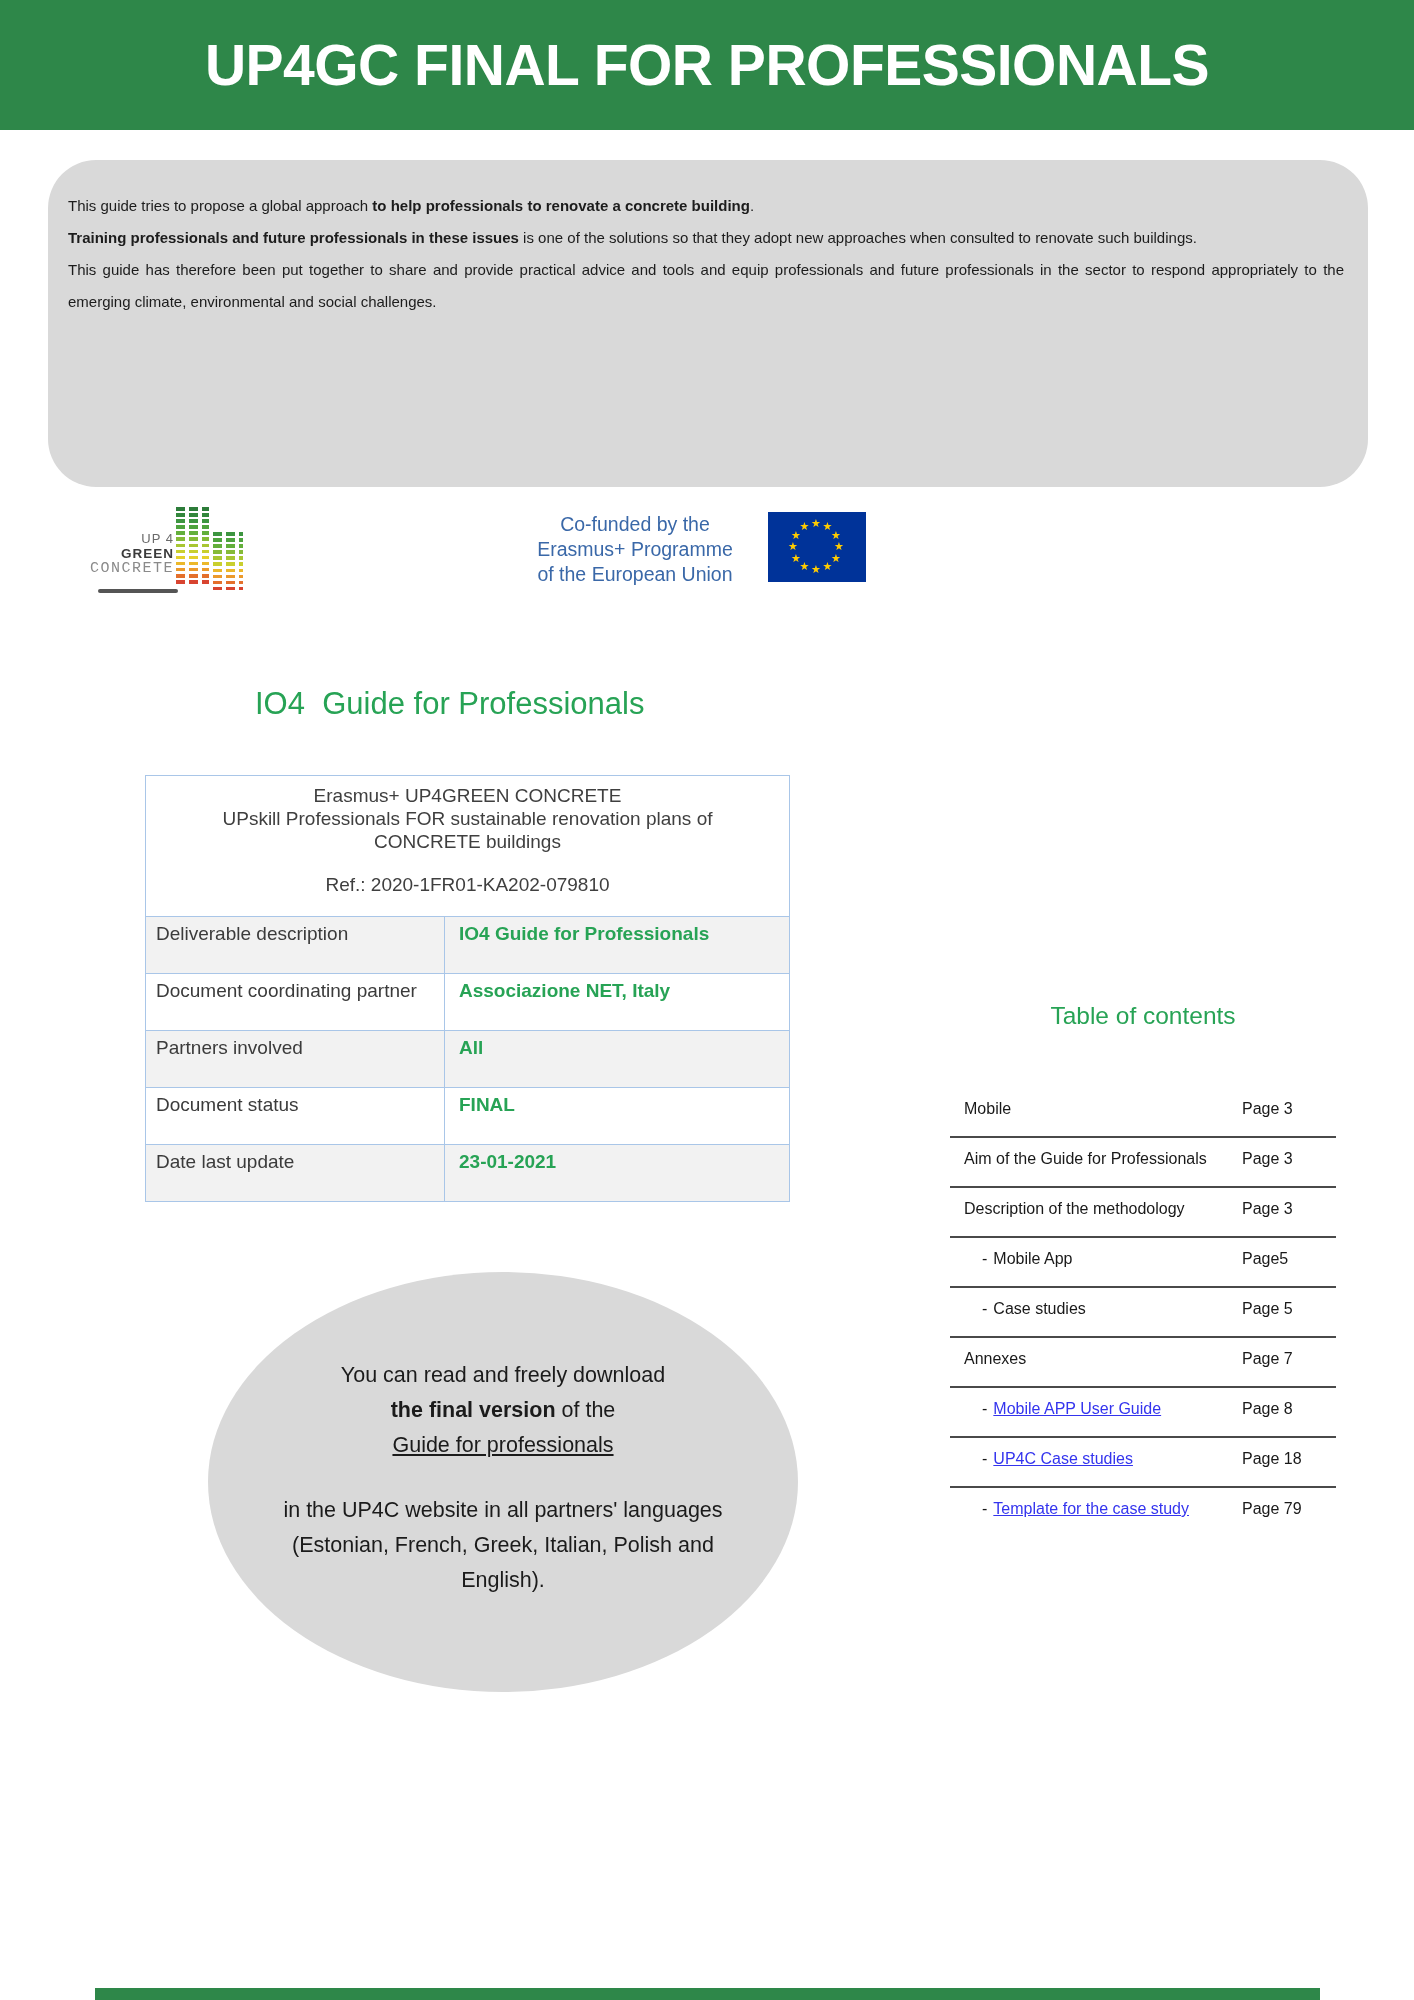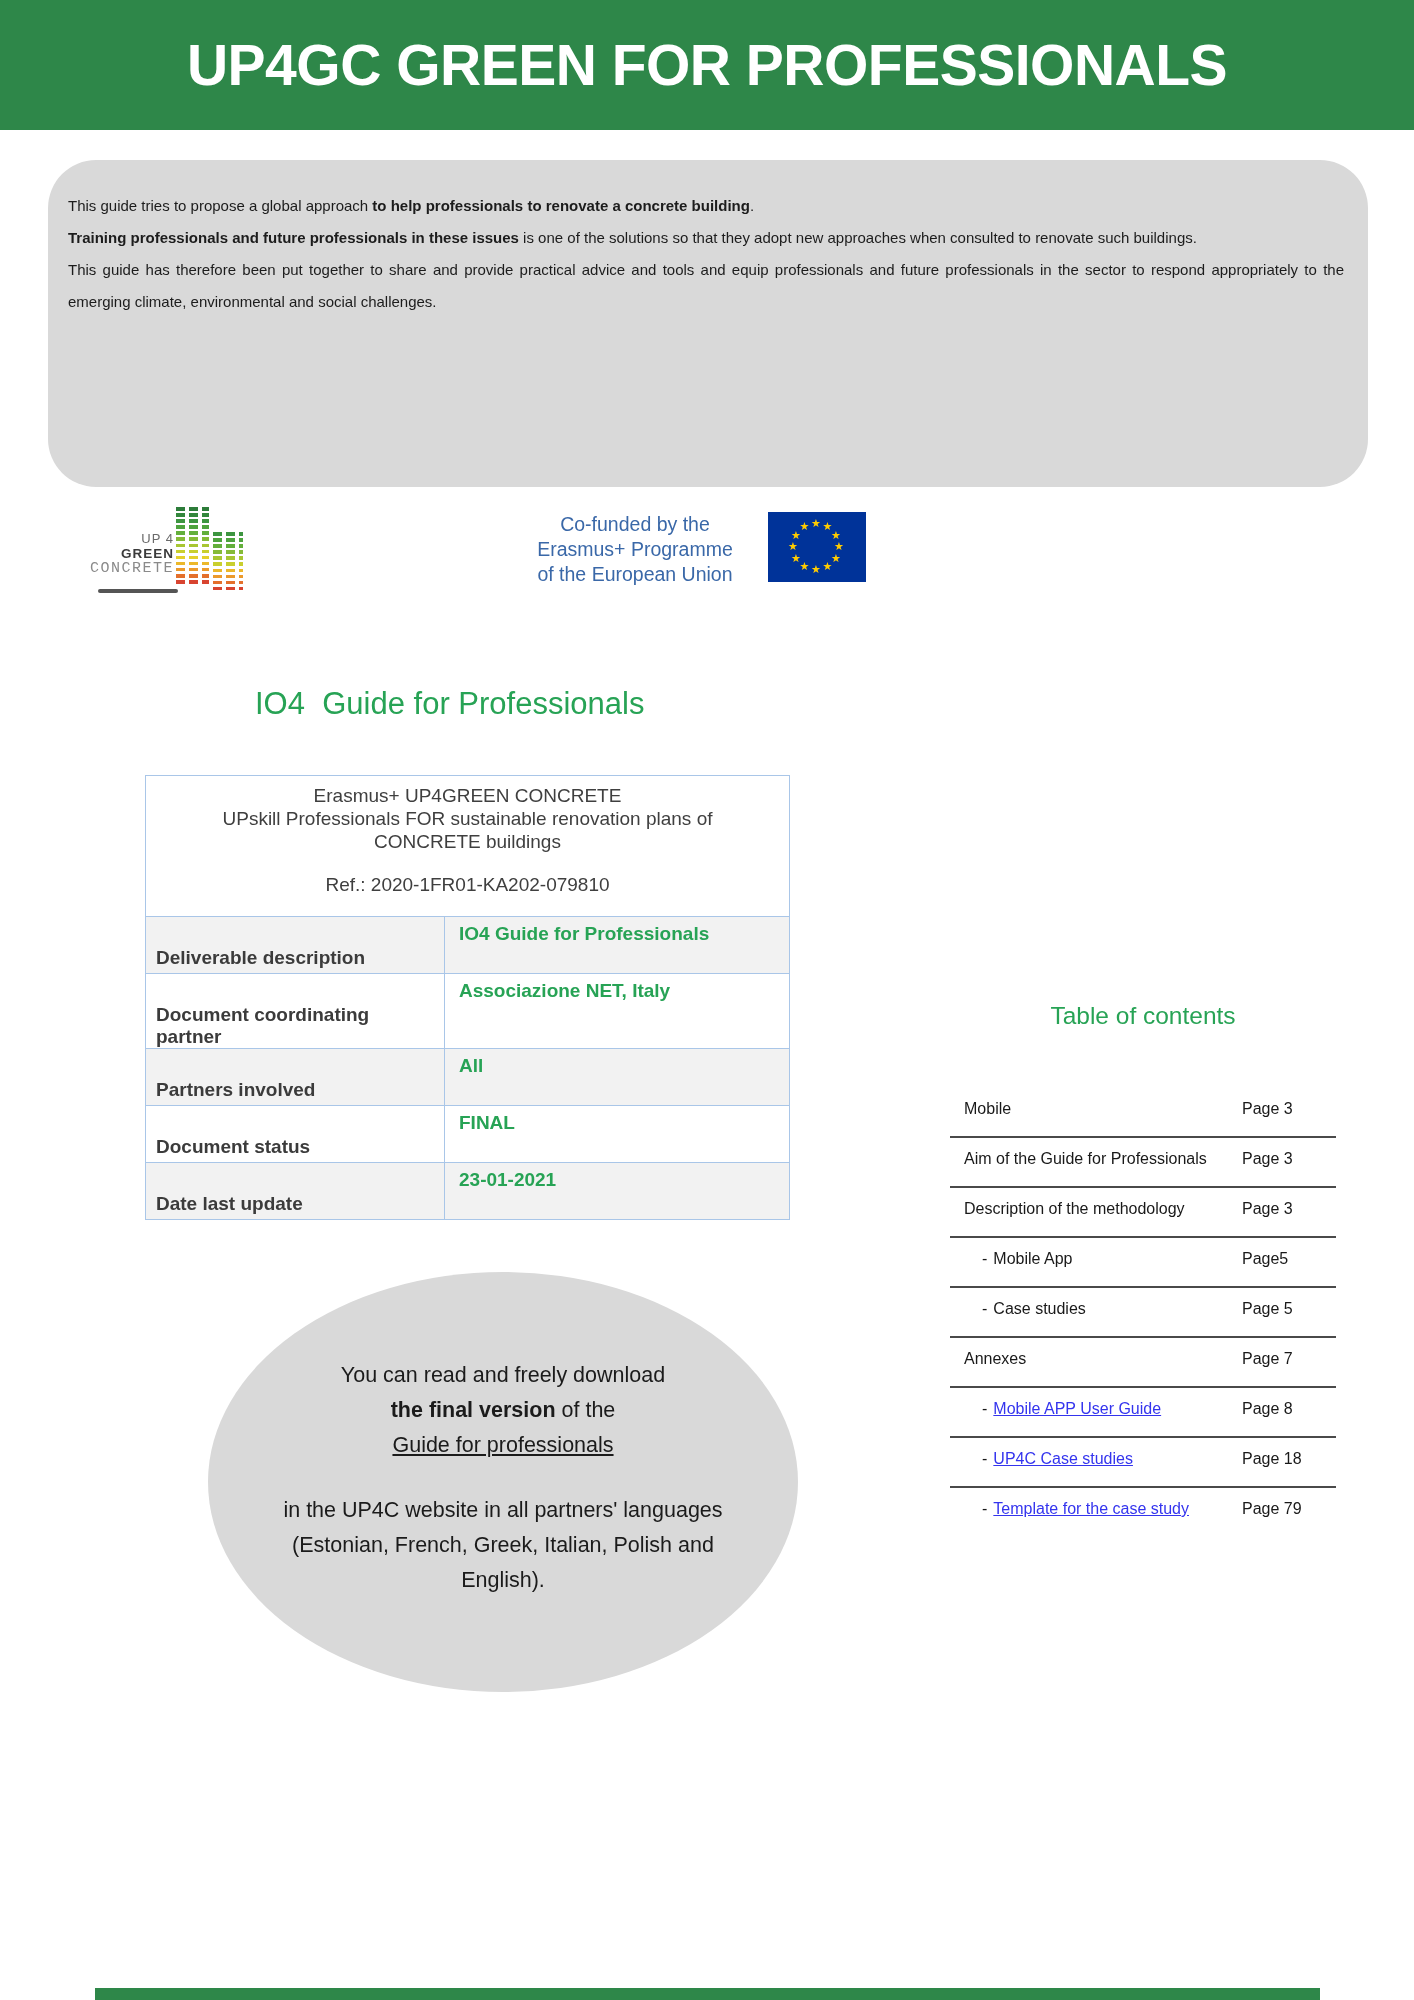--- a/index.html
+++ b/index.html
@@ -48,21 +48,21 @@
   
   .section-title{position:absolute;left:255px;top:686px;font-size:31px;color:var(--accent);white-space:pre;}
 
   
   .info-table{position:absolute;left:145px;top:775px;width:645px;box-sizing:border-box;
               border:1px solid var(--tbl-border);font-size:19px;color:#3f3f3f;}
   .it-header{padding:8px 26px 20px;text-align:center;line-height:23px;}
   .it-ref{margin-top:20px;}
   .it-row{display:flex;min-height:57px;border-top:1px solid var(--tbl-border);box-sizing:border-box;}
   .it-row.odd{background:#f2f2f2;}
-  .it-label{width:298px;box-sizing:border-box;padding:6px 8px 0 10px;font-weight:bold;color:#3b3b3b;margin-top:24px;}
+  .it-label{width:298px;box-sizing:border-box;padding:6px 8px 0 10px;font-weight:normal;color:#3b3b3b;}
   .it-value{flex:1;box-sizing:border-box;padding:6px 8px 0 14px;border-left:1px solid var(--tbl-border);
             font-weight:bold;color:var(--accent);}
 
   
   .toc{position:absolute;left:950px;top:1002px;width:386px;}
   .toc-title{text-align:center;font-size:24.5px;color:var(--accent);}
   .toc-list{margin-top:58px;}
   .toc-row{display:flex;align-items:flex-start;height:50px;box-sizing:border-box;
            padding:12px 4px 0 8px;border-bottom:2px solid #4a4a4a;font-size:16px;color:#191919;}
   .toc-row:last-child{border-bottom:none;}
@@ -82,21 +82,21 @@
 
   
   .footer-bar{position:absolute;left:95px;right:94px;bottom:0;height:12px;background:var(--green);}
 </style>
 </head>
 <body>
 
 <div class="page">
 
   <div class="header-bar">
-    <div class="page-title">UP4GC GREEN FOR PROFESSIONALS</div>
+    <div class="page-title">UP4GC FINAL FOR PROFESSIONALS</div>
   </div>
 
   <div class="intro-box">
     <p><span>This guide tries to propose a global approach </span><b>to help professionals to renovate a concrete building</b><span>.</span></p>
     <p><b>Training professionals and future professionals in these issues</b><span> is one of the solutions so that they adopt new approaches when consulted to renovate such buildings.</span></p>
     <p>This guide has therefore been put together to share and provide practical advice and tools and equip professionals and future professionals in the sector to respond appropriately to the emerging climate, environmental and social challenges.</p>
   </div>
 
   <div class="up4gc-logo">
     <div class="logo-text">

